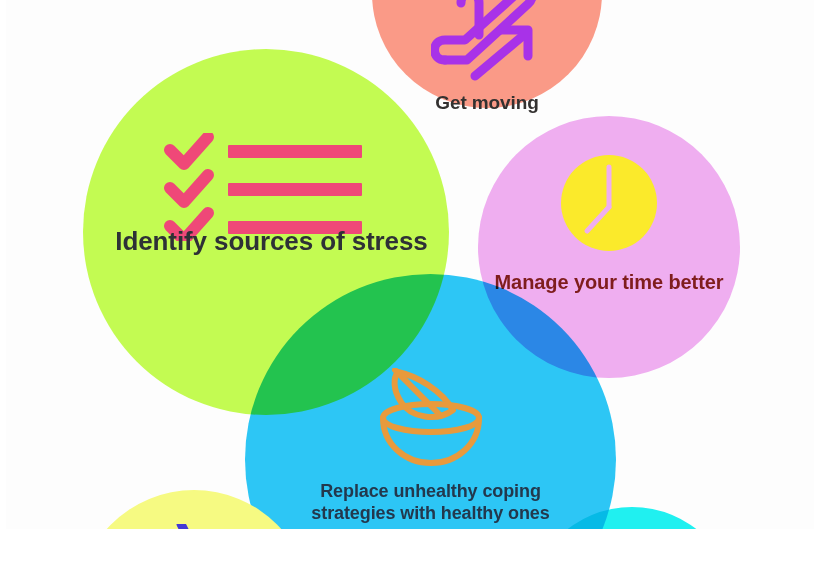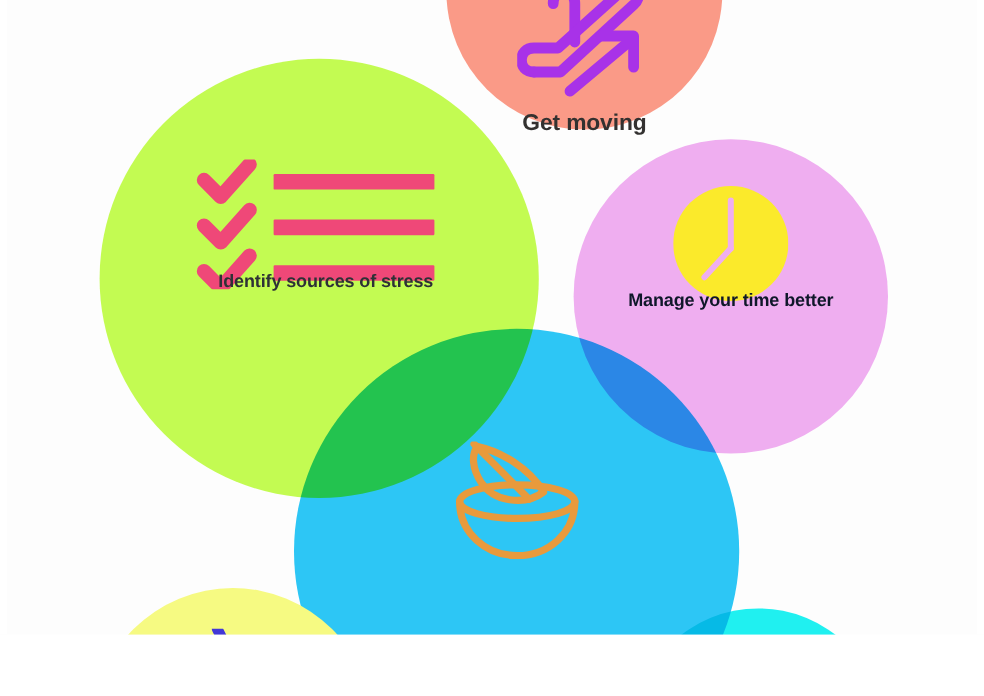--- a/index.html
+++ b/index.html
@@ -73,30 +73,30 @@
   #bubble-get-moving .icon { left: 50%; top: 104px; transform: translateX(-50%); }
   #bubble-get-moving .label { top: 213px; font-size: 19px; color: #333130; }
 
   #bubble-identify {
     left: 83px; top: 49px;
     width: 366px; height: 366px;
     background: #c3fb52;
     z-index: 40;
   }
   #bubble-identify .icon { left: 50%; top: 84px; transform: translateX(-50%); }
-  #bubble-identify .label { top: 177px; font-size: 15px; color: #2e3136; margin-left: 11px; }
+  #bubble-identify .label { top: 177px; font-size: 26px; color: #2e3136; margin-left: 11px; }
 
   #bubble-manage-time {
     left: 478px; top: 116px;
     width: 262px; height: 262px;
     background: #efaef0;
     z-index: 30;
   }
   #bubble-manage-time .icon { left: 50%; top: 39px; transform: translateX(-50%); }
-  #bubble-manage-time .label { top: 126px; font-size: 15px; color: #0f172a; }
+  #bubble-manage-time .label { top: 154px; font-size: 20px; color: #7f1d1d; }
 
   #bubble-replace {
     left: 245px; top: 274px;
     width: 371px; height: 371px;
     background: #2dc6f5;
     z-index: 25;
   }
   #bubble-replace .icon { left: 50%; top: 94px; transform: translateX(-50%); }
   #bubble-replace .label { top: 207px; font-size: 18px; color: #23384d; }
 
@@ -170,20 +170,22 @@
     <div class="bubble" id="bubble-replace">
       <span class="icon">
         <svg width="104" height="98" viewBox="0 0 104 98" fill="none" stroke="#e89a3c" stroke-width="6" stroke-linecap="round" stroke-linejoin="round">
           <path d="M19 4 C38 8 62 22 74 42 C58 54 32 50 22 34 C14 22 14 10 19 4 Z"></path>
           <path d="M16 2 L62 48"></path>
           <path d="M4 50 C4 42 26 36 52 36 C78 36 100 42 100 50"></path>
           <path d="M4 50 C4 76 26 95 52 95 C78 95 100 76 100 50"></path>
           <path d="M4 50 C4 58 26 64 52 64 C78 64 100 58 100 50"></path>
         </svg>
       </span>
+      <span class="label">Replace unhealthy coping
+strategies with healthy ones</span>
     </div>
 
     <div class="bubble opaque" id="bubble-sleep">
       <span class="icon">
         <svg width="104" height="100" viewBox="0 0 104 100" fill="none" stroke="#4238d6" stroke-width="9" stroke-linecap="round" stroke-linejoin="round">
           <path d="M25 48 C25 26 40 14 54 14 C68 14 83 26 83 48 L83 78"></path>
           <path d="M25 48 L25 78"></path>
           <path d="M22 78 C22 66 34 58 54 58 C74 58 86 66 86 78"></path>
           <path d="M48 56 L48 46 L60 46 L60 56"></path>
           <path d="M22 39 L8 33"></path>

